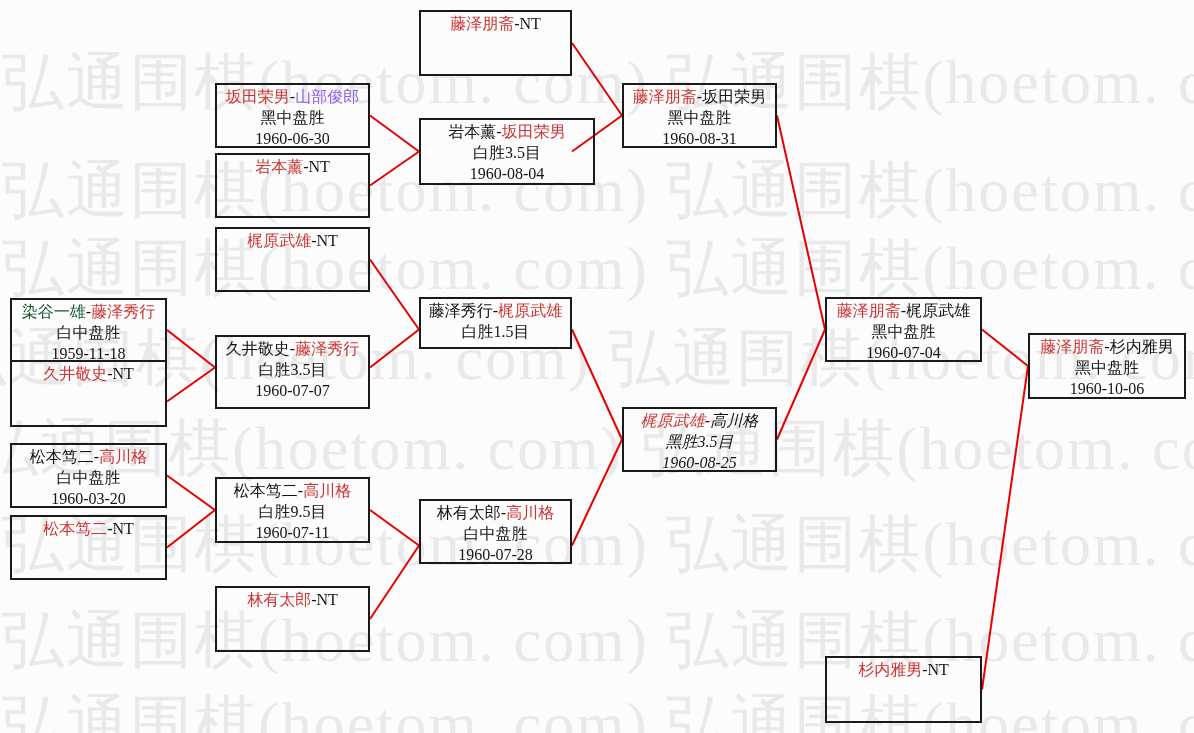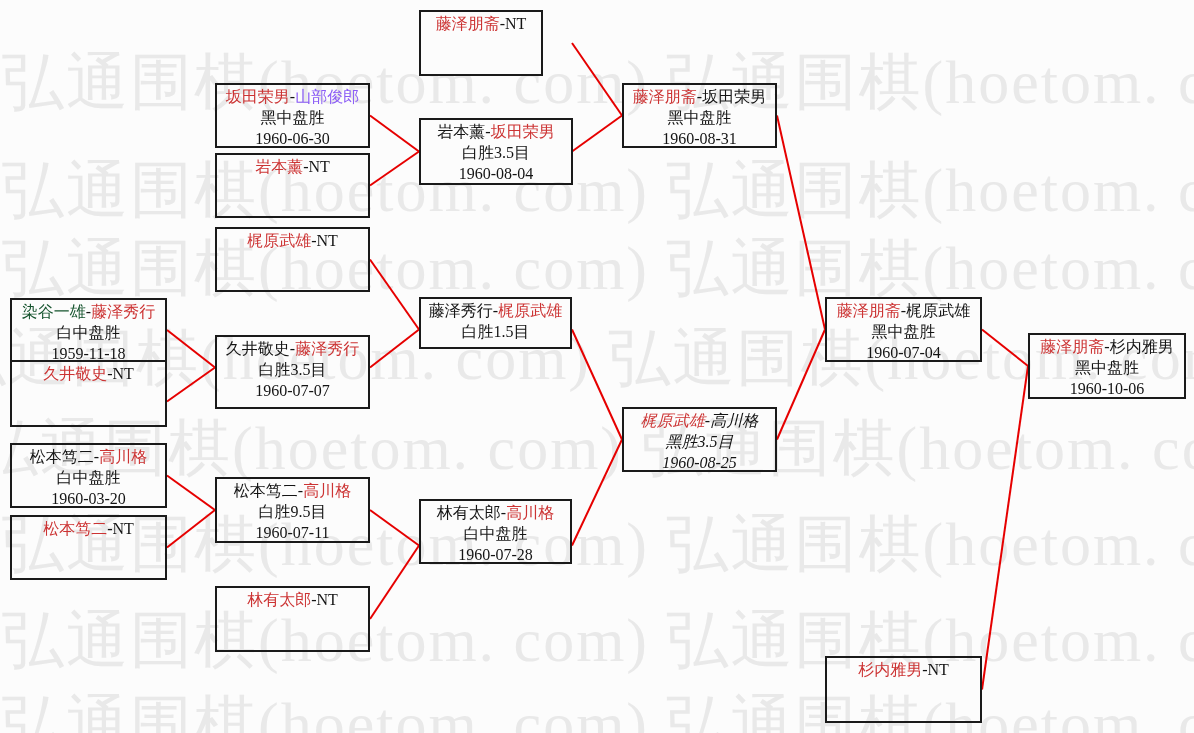--- a/index.html
+++ b/index.html
@@ -107,24 +107,24 @@
         <div class="ln">1960-07-07</div>
       </div>
       <div class="box" style="left: 215px; top: 477px; width: 155px; height: 66px; border-color: rgb(26, 26, 26); color: rgb(20, 20, 20);">
         <div class="ln"><span style="color: rgb(20, 20, 20);">松本笃二</span><span style="color: rgb(20, 20, 20);">-</span><span style="color: rgb(204, 51, 51);">高川格</span></div>
         <div class="ln">白胜9.5目</div>
         <div class="ln">1960-07-11</div>
       </div>
       <div class="box" style="left: 215px; top: 586px; width: 155px; height: 66px; border-color: rgb(26, 26, 26); color: rgb(20, 20, 20);">
         <div class="ln"><span style="color: rgb(204, 51, 51);">林有太郎</span><span style="color: rgb(20, 20, 20);">-</span><span style="color: rgb(20, 20, 20);">NT</span></div>
       </div>
-      <div class="box" style="left: 419px; top: 10px; width: 124px; height: 66px; border-color: rgb(26, 26, 26); color: rgb(20, 20, 20);">
+      <div class="box" style="left: 419px; top: 10px; width: 153px; height: 66px; border-color: rgb(26, 26, 26); color: rgb(20, 20, 20);">
         <div class="ln"><span style="color: rgb(204, 51, 51);">藤泽朋斋</span><span style="color: rgb(20, 20, 20);">-</span><span style="color: rgb(20, 20, 20);">NT</span></div>
       </div>
-      <div class="box" style="left: 419px; top: 118px; width: 154px; height: 67px; border-color: rgb(26, 26, 26); color: rgb(20, 20, 20);">
+      <div class="box" style="left: 419px; top: 118px; width: 176px; height: 67px; border-color: rgb(26, 26, 26); color: rgb(20, 20, 20);">
         <div class="ln"><span style="color: rgb(20, 20, 20);">岩本薰</span><span style="color: rgb(20, 20, 20);">-</span><span style="color: rgb(204, 51, 51);">坂田荣男</span></div>
         <div class="ln">白胜3.5目</div>
         <div class="ln">1960-08-04</div>
       </div>
       <div class="box" style="left: 419px; top: 297px; width: 153px; height: 52px; border-color: rgb(26, 26, 26); color: rgb(20, 20, 20);">
         <div class="ln"><span style="color: rgb(20, 20, 20);">藤泽秀行</span><span style="color: rgb(20, 20, 20);">-</span><span style="color: rgb(204, 51, 51);">梶原武雄</span></div>
         <div class="ln">白胜1.5目</div>
         <div class="ln">1960-07-28</div>
       </div>
       <div class="box" style="left: 419px; top: 499px; width: 153px; height: 65px; border-color: rgb(26, 26, 26); color: rgb(20, 20, 20);">

